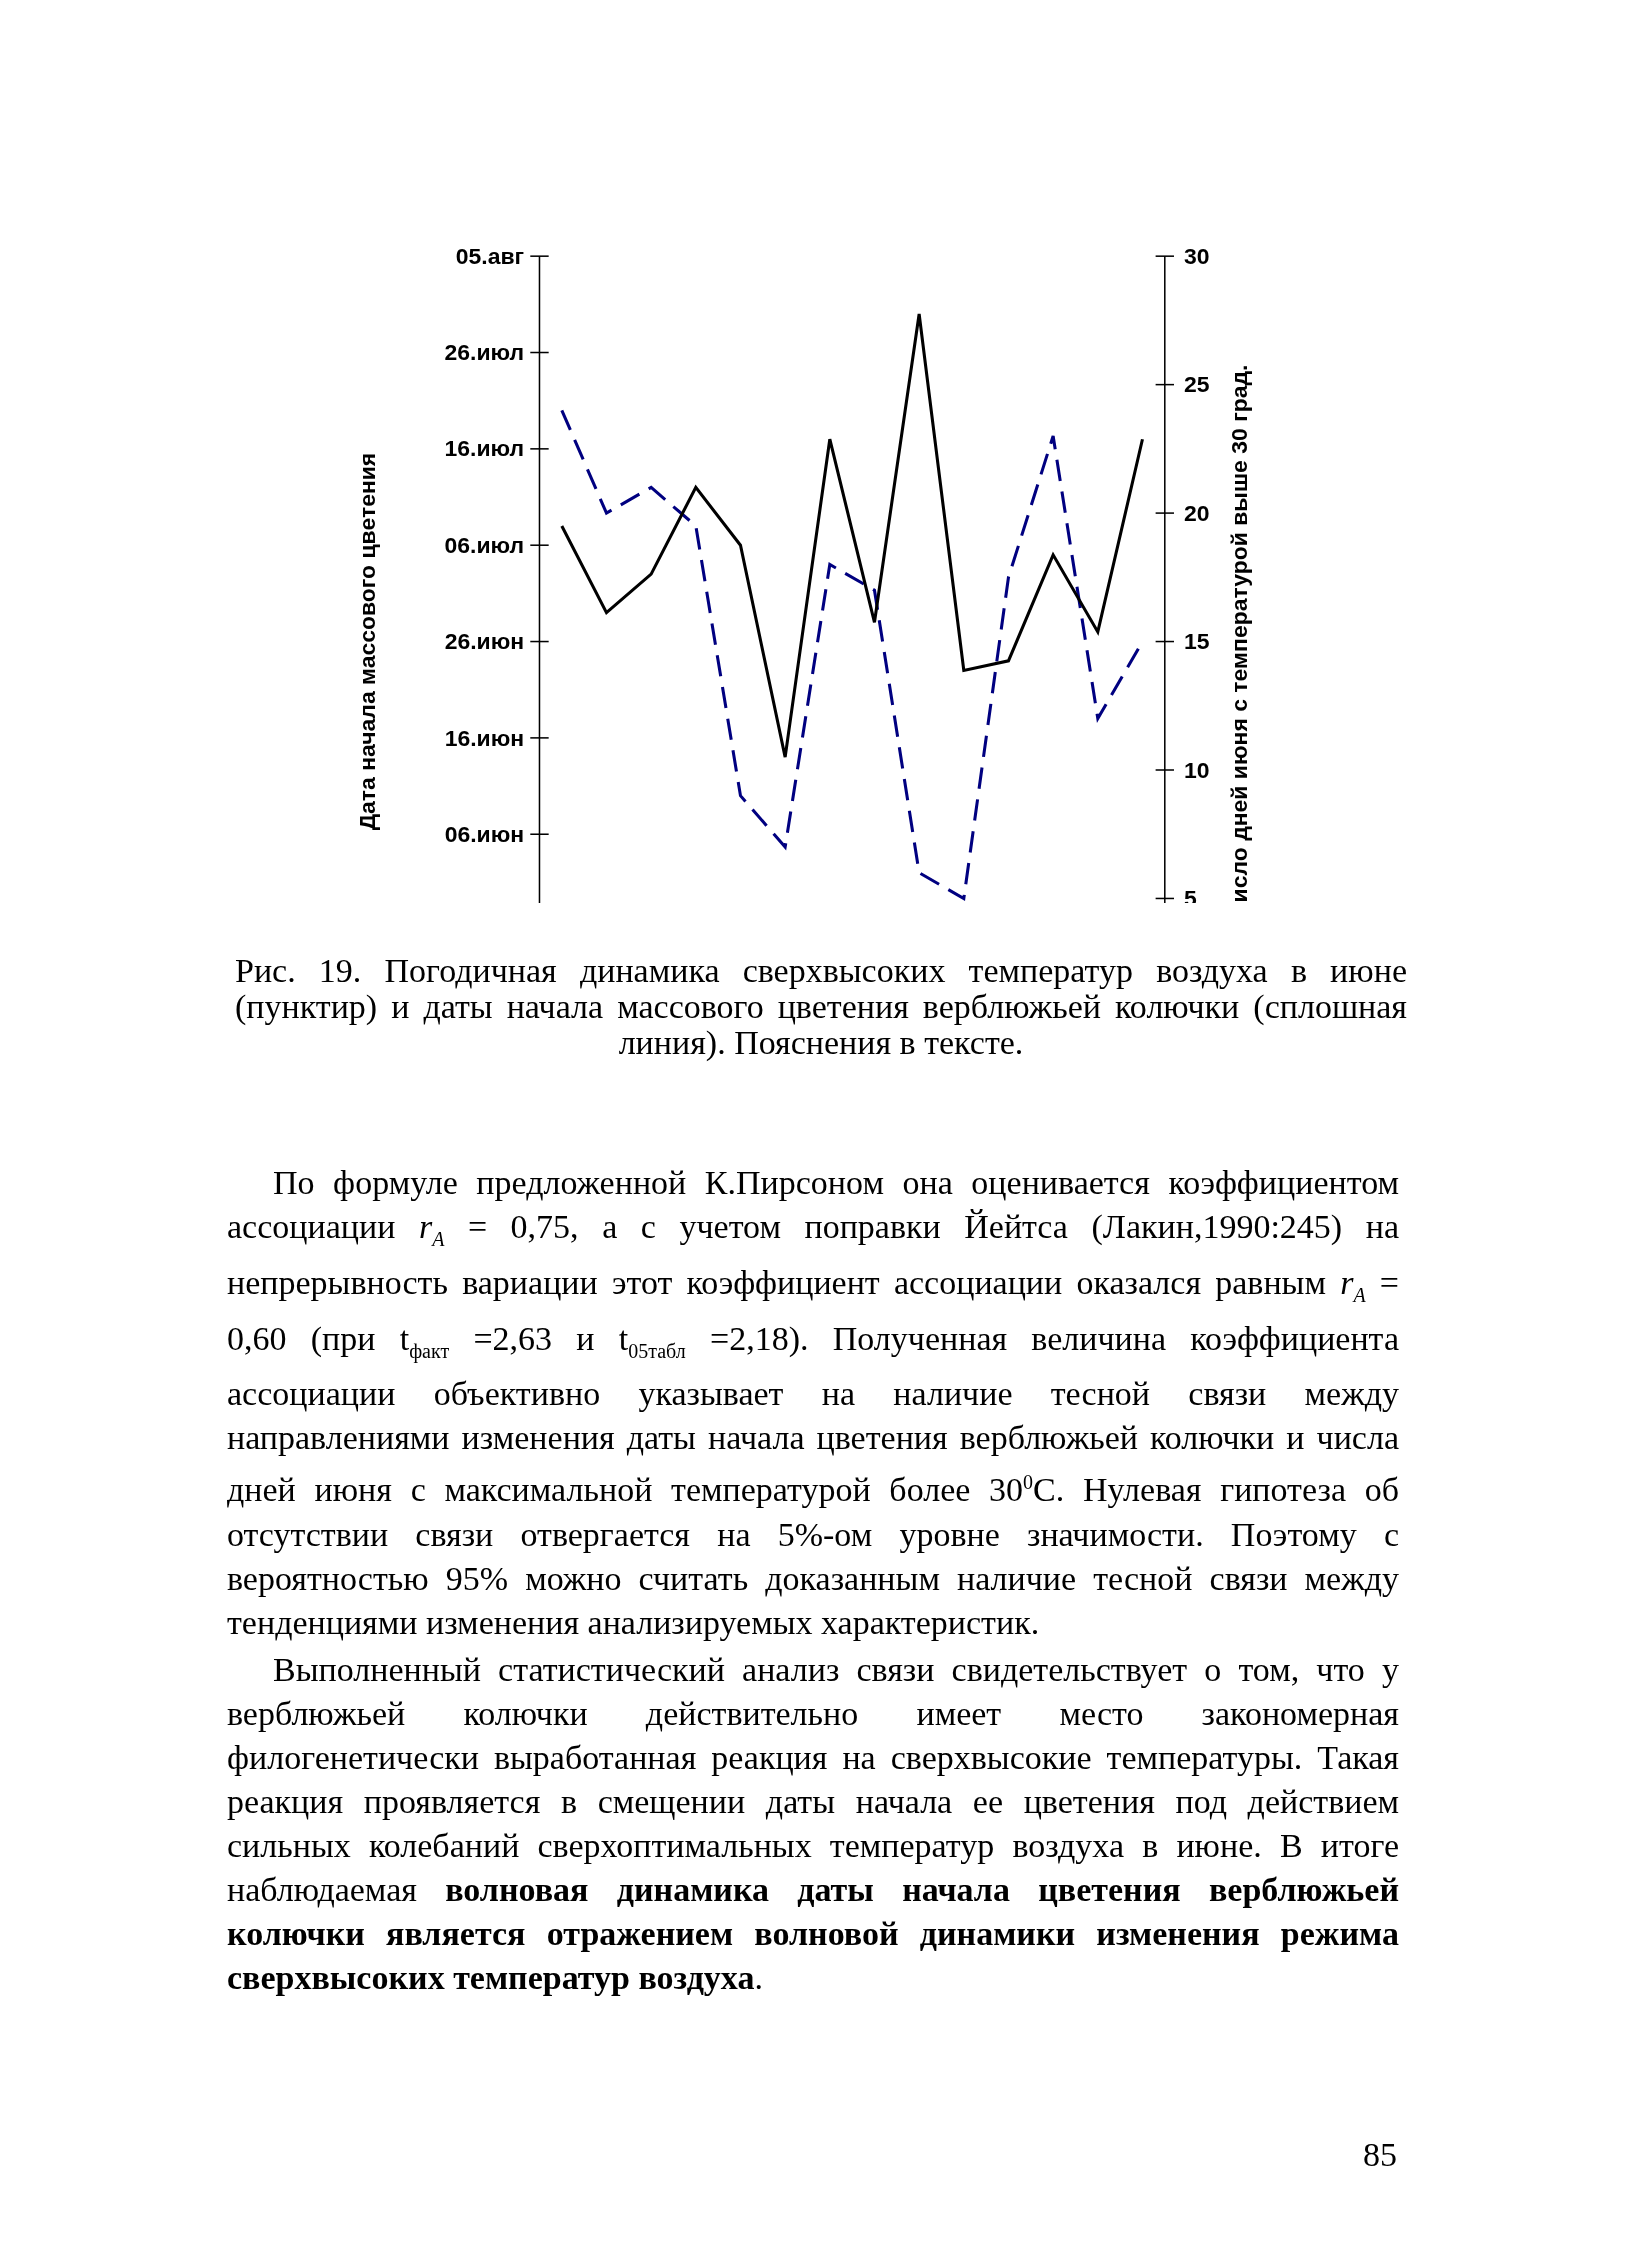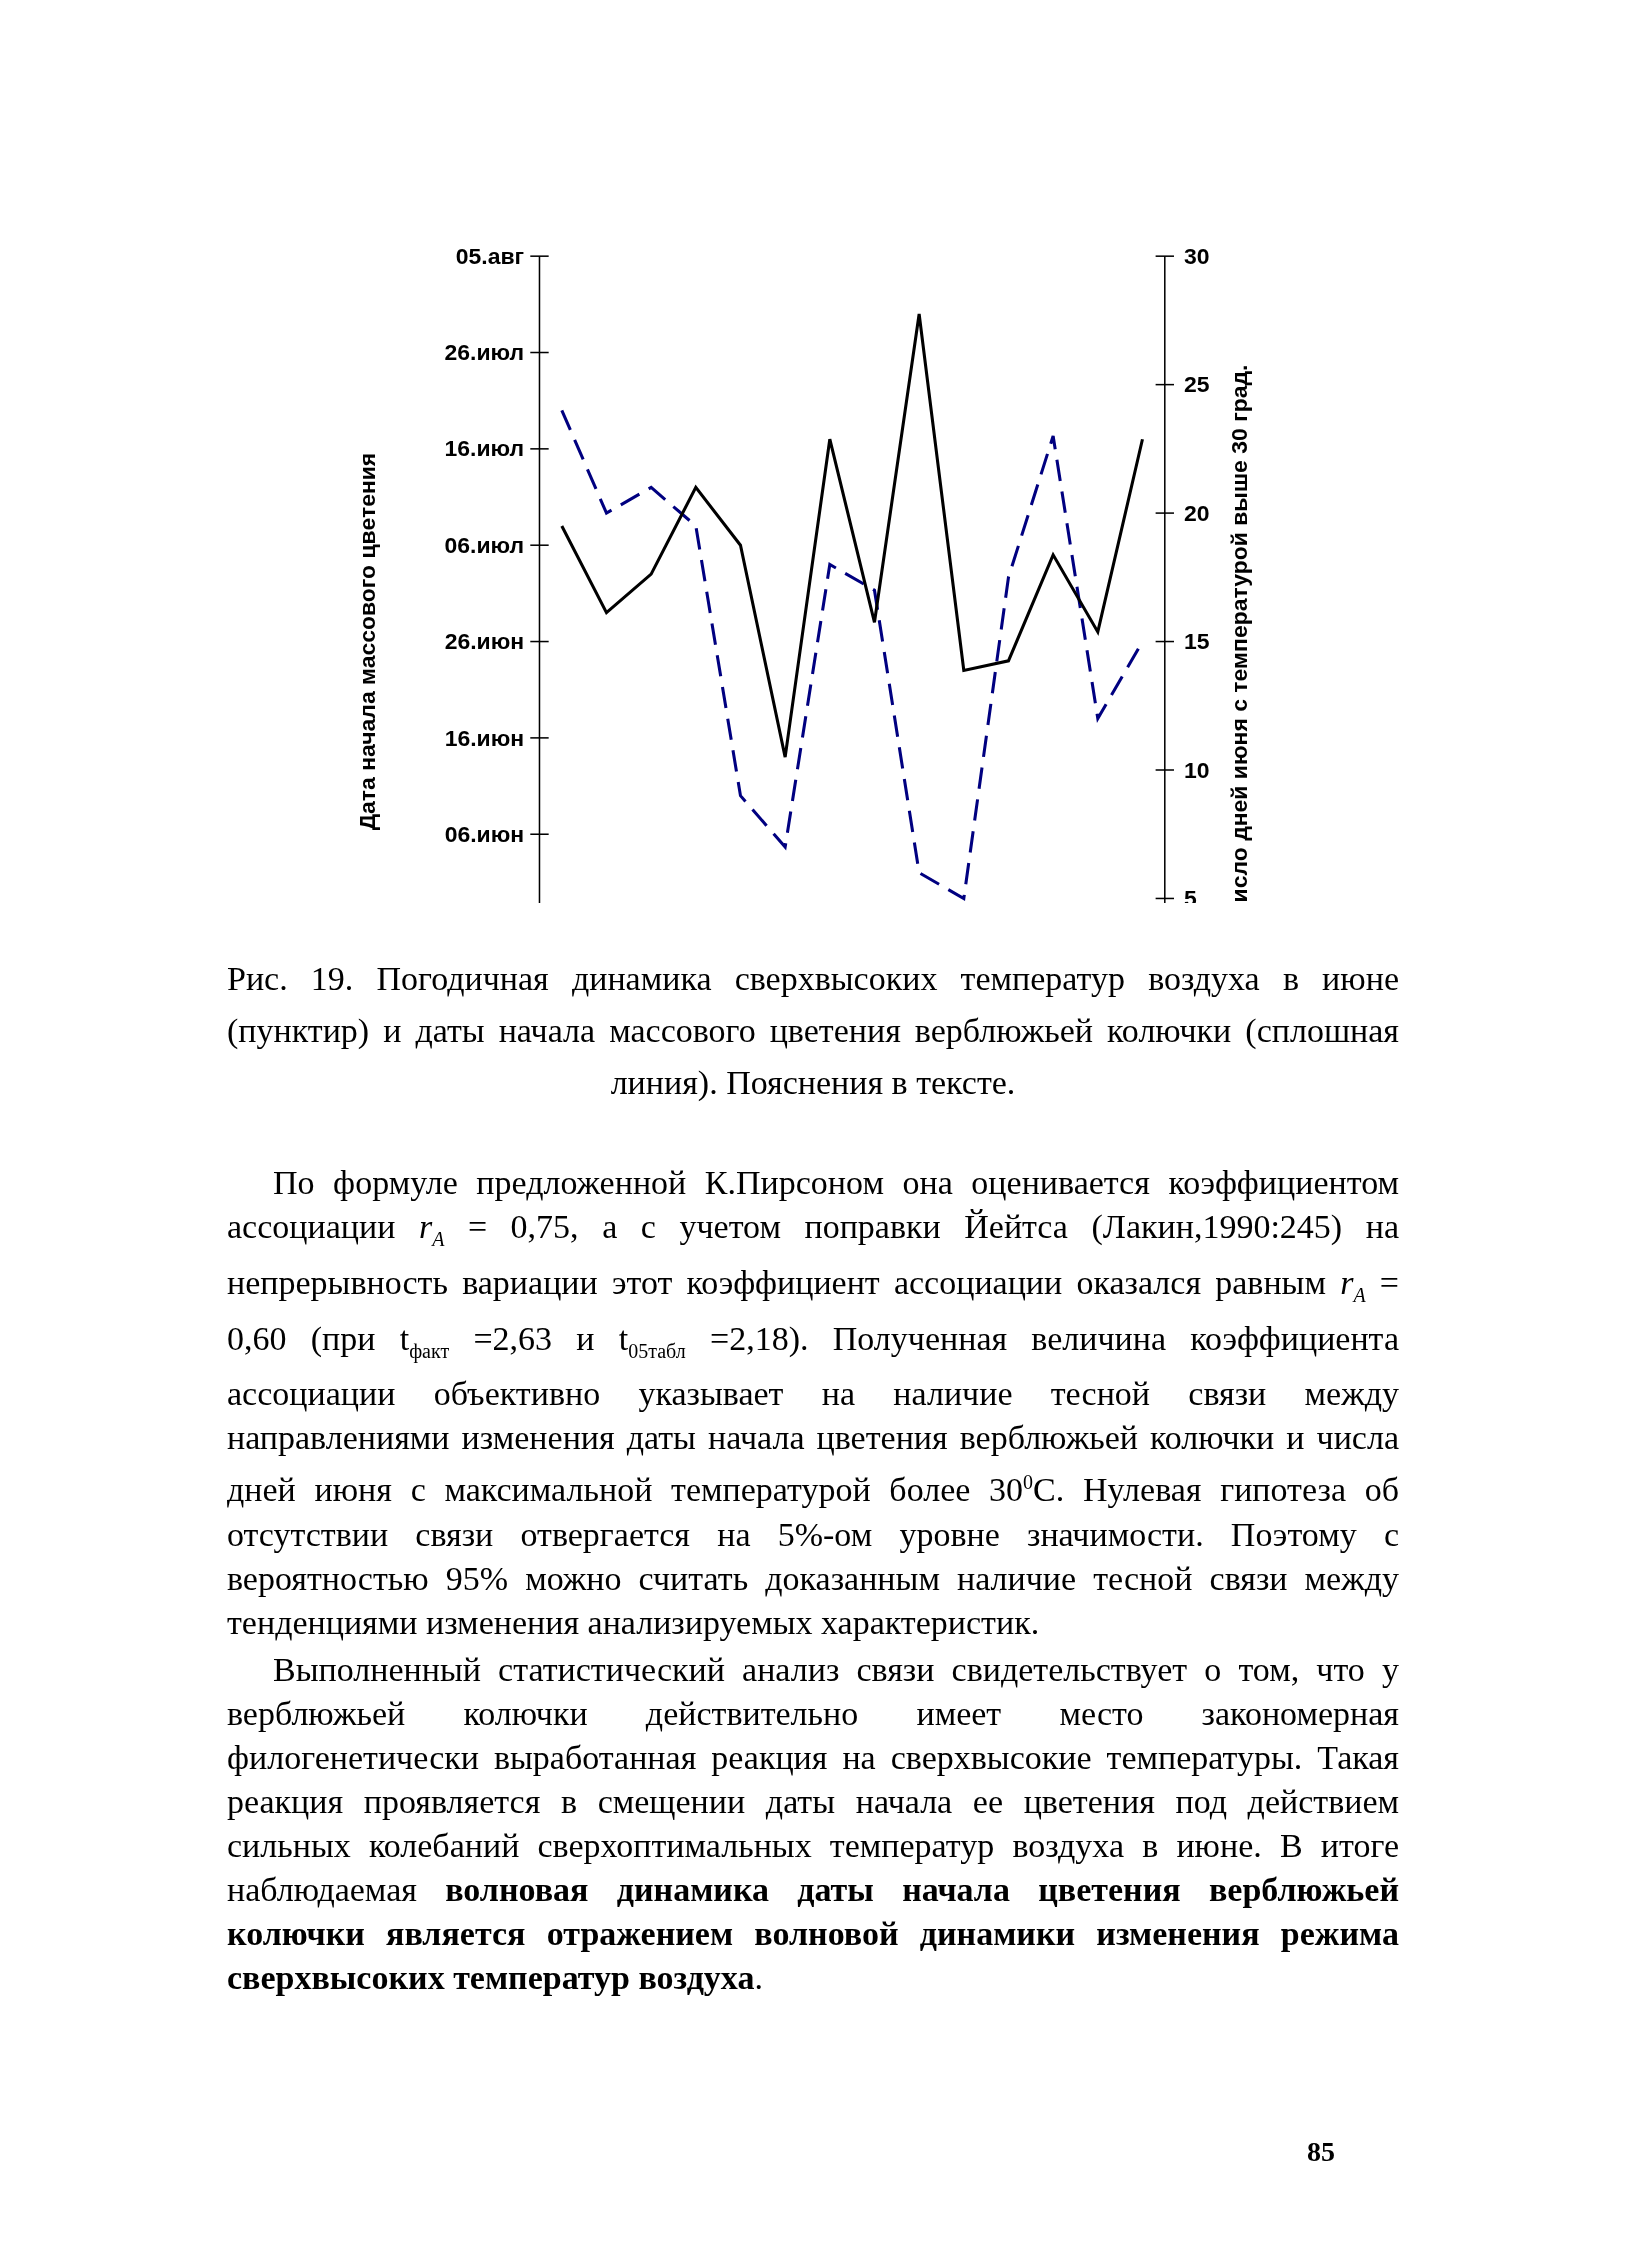--- a/index.html
+++ b/index.html
@@ -1,21 +1,21 @@
 <!DOCTYPE html>
 <html style="font-size:12.3px"><head>
 <meta charset="utf-8">
 <style>
   html,body{margin:0;padding:0;background:#fff;}
   body{width:1628px;height:2261px;position:relative;overflow:hidden;font-family:"Liberation Serif",serif;color:#000;}
   #chart{position:absolute;left:329px;top:214px;width:995px;height:689px;}
-  .caption{position:absolute;left:227px;top:953px;width:1172px;font-size:34px;line-height:52px;text-align:justify;text-align-last:center;}
+  .caption{position:absolute;left:235px;top:953px;width:1172px;font-size:34px;line-height:36px;text-align:justify;text-align-last:center;}
   .body{position:absolute;left:227px;top:1161px;width:1172px;font-size:34px;line-height:44px;}
   .body p{margin:0 0 3.1px 0;text-indent:46px;text-align:justify;}
-  .pagenum{position:absolute;left:1307px;top:2136px;font-size:28px;font-weight:bold;}
+  .pagenum{position:absolute;left:1363px;top:2136px;font-size:34px;}
   sub{font-size:20px;}
   sup{font-size:20px;}
   .ax{font-family:"Liberation Sans",sans-serif;font-weight:bold;font-size:30px;}
 </style>
 </head>
 <body>
 
 <svg id="chart" viewBox="0 0 1300 900">
   <g id="axes">
       <line x1="275" y1="55" x2="275" y2="1062" stroke="#000" stroke-width="2"></line>

